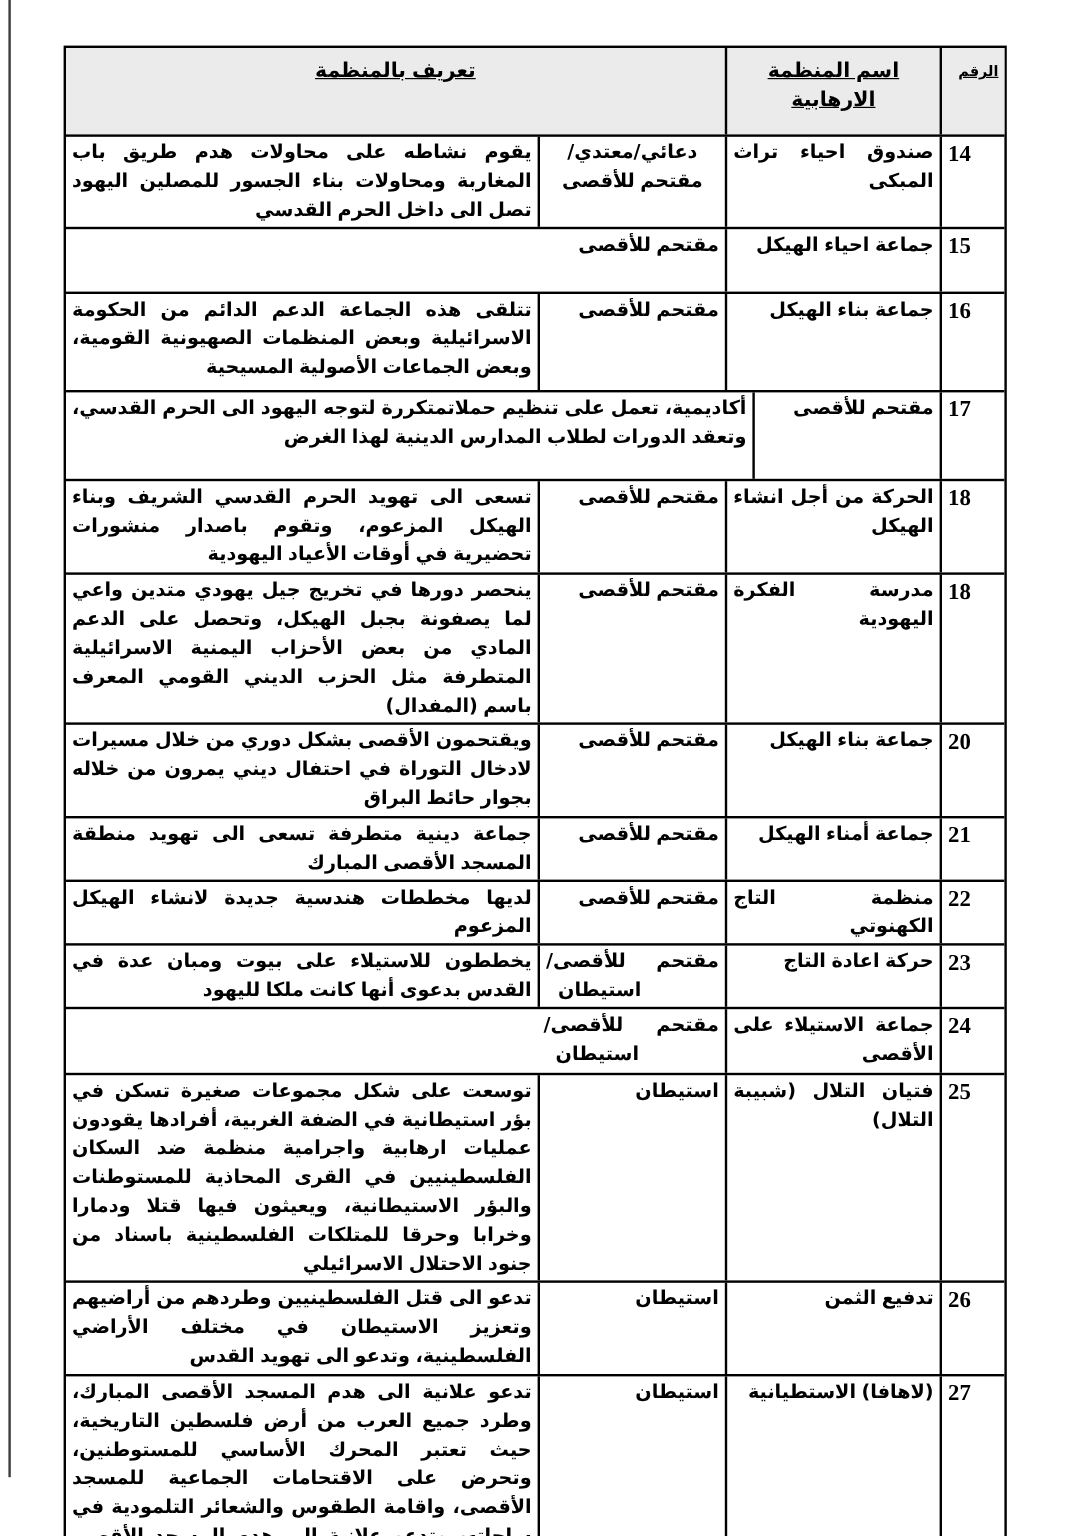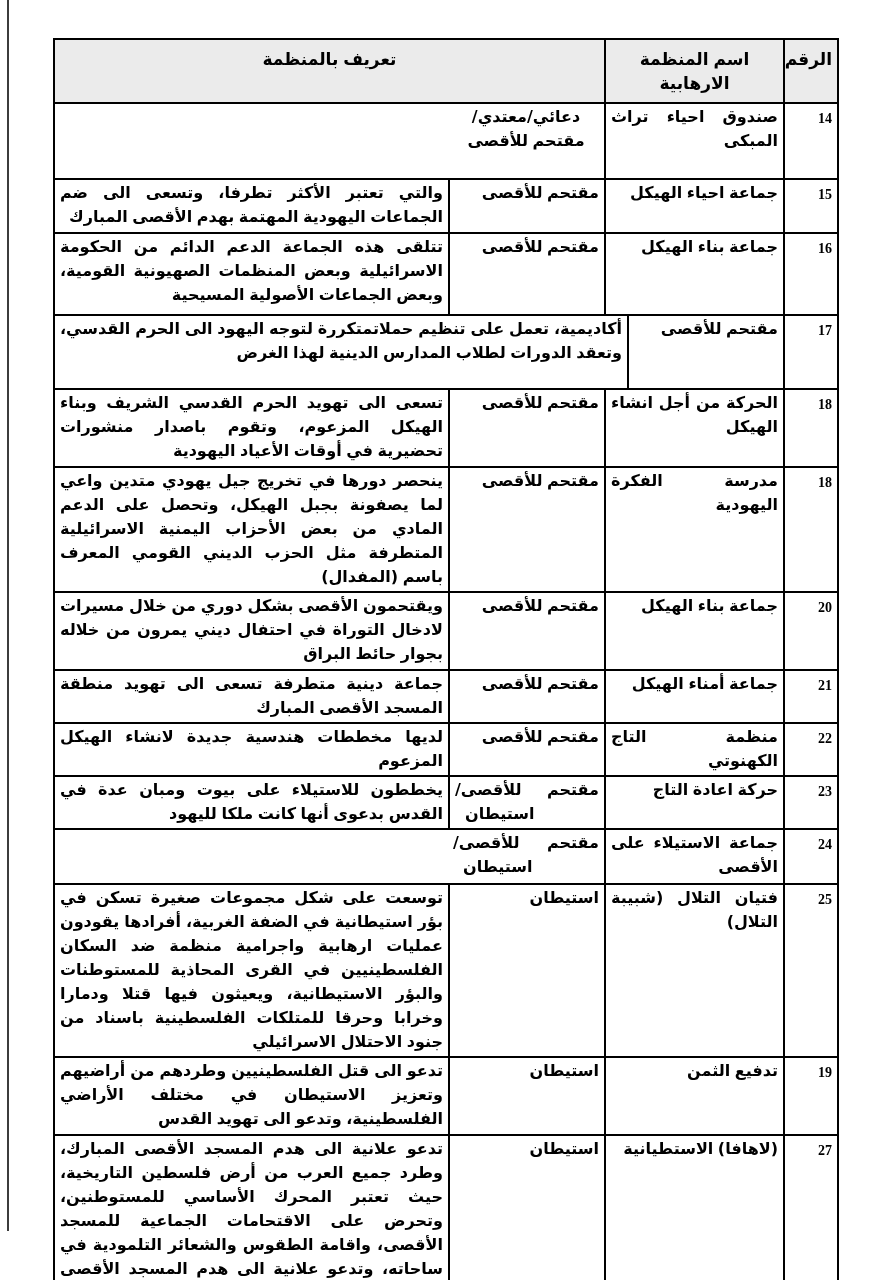--- a/index.html
+++ b/index.html
@@ -38,36 +38,37 @@
   .row + .row { border-top: 2px solid #000; }
   .cell {
     flex: 0 0 auto;
     font-weight: 700;
     font-size: 16px;
     line-height: 24px;
     padding: 1px 5px 2px 5px;
     overflow: hidden;
   }
   .cell:not(:last-child) { border-inline-end: 2px solid #000; }
-  .c-num  { flex-basis: 54px;  text-align: right;
+  .c-num  { flex-basis: 54px;  text-align: left;
             font-family: "Liberation Serif", "DejaVu Serif", serif;
-            font-size: 14px; padding-top: 3px; }
+            font-size: 19px; padding-top: 3px; }
   .c-name { flex-basis: 179px; text-align: justify; text-align-last: auto; word-spacing: -1px; }
   .c-act  { flex-basis: 156px; text-align: right; word-spacing: -1px; }
   .c-def  { flex: 1 1 auto;   text-align: justify; word-spacing: -1px; }
   
   .hdr { background: #ebebeb; }
   .hdr .cell {
     font-size: 17px;
-    padding-top: 7px; padding-bottom: 7px;
+    padding-top: 7px; padding-bottom: 17px;
     min-height: 38px;
     text-align: center;
+    text-decoration: underline;
   }
   .hdr .c-name { text-align: center; }
-  .hdr .c-num  { font-family: "DejaVu Sans", sans-serif; font-size: 17px; text-align: right; padding-top: 7px; }
+  .hdr .c-num  { font-family: "DejaVu Sans", sans-serif; font-size: 12px; text-align: right; padding-top: 7px; }
   
   .act-center { text-align: center; }
   .act-line1 { display: flex; justify-content: space-between; }
   .act-line2 { text-align: left; padding-left: 10px; }
 </style>
 </head>
 <body>
 
 <div id="page">
   <div id="edge-line"></div>
@@ -76,26 +77,26 @@
     <div class="row hdr">
       <div class="cell c-num">الرقم</div>
       <div class="cell c-name">اسم المنظمة الارهابية</div>
       <div class="cell c-def">تعريف بالمنظمة</div>
     </div>
 
   <div class="row" style="min-height: 76px;">
         <div class="cell c-num">14</div>
         <div class="cell c-name">صندوق احياء تراث المبكى</div>
         <div class="cell c-act act-center">دعائي/معتدي/مقتحم للأقصى</div>
+        <div class="cell c-def">يقوم نشاطه على محاولات هدم طريق باب المغاربة ومحاولات بناء الجسور للمصلين اليهود تصل الى داخل الحرم القدسي</div>
       </div>
       <div class="row" style="min-height: 54px;">
         <div class="cell c-num">15</div>
         <div class="cell c-name">جماعة احياء الهيكل</div>
         <div class="cell c-act">مقتحم للأقصى</div>
-        <div class="cell c-def">والتي تعتبر الأكثر تطرفا، وتسعى الى ضم الجماعات اليهودية المهتمة بهدم الأقصى المبارك</div>
       </div>
       <div class="row" style="min-height: 82px;">
         <div class="cell c-num">16</div>
         <div class="cell c-name">جماعة بناء الهيكل</div>
         <div class="cell c-act">مقتحم للأقصى</div>
         <div class="cell c-def">تتلقى هذه الجماعة الدعم الدائم من الحكومة الاسرائيلية وبعض المنظمات الصهيونية القومية، وبعض الجماعات الأصولية المسيحية</div>
       </div>
       <div class="row" style="min-height: 74px;">
         <div class="cell c-num">17</div>
         <div class="cell c-act">مقتحم للأقصى</div>
@@ -154,21 +155,21 @@
           <div class="act-line2">استيطان</div>
         </div>
       </div>
       <div class="row" style="min-height: 152px;">
         <div class="cell c-num">25</div>
         <div class="cell c-name">فتيان التلال (شبيبة التلال)</div>
         <div class="cell c-act">استيطان</div>
         <div class="cell c-def">توسعت على شكل مجموعات صغيرة تسكن في بؤر استيطانية في الضفة الغربية، أفرادها يقودون عمليات ارهابية واجرامية منظمة ضد السكان الفلسطينيين في القرى المحاذية للمستوطنات والبؤر الاستيطانية، ويعيثون فيها قتلا ودمارا وخرابا وحرقا للمتلكات الفلسطينية باسناد من جنود الاحتلال الاسرائيلي</div>
       </div>
       <div class="row" style="min-height: 78px;">
-        <div class="cell c-num">19</div>
+        <div class="cell c-num">26</div>
         <div class="cell c-name">تدفيع الثمن</div>
         <div class="cell c-act">استيطان</div>
         <div class="cell c-def">تدعو الى قتل الفلسطينيين وطردهم من أراضيهم وتعزيز الاستيطان في مختلف الأراضي الفلسطينية، وتدعو الى تهويد القدس</div>
       </div>
       <div class="row" style="min-height: 149px;">
         <div class="cell c-num">27</div>
         <div class="cell c-name">(لاهافا) الاستطيانية</div>
         <div class="cell c-act">استيطان</div>
         <div class="cell c-def">تدعو علانية الى هدم المسجد الأقصى المبارك، وطرد جميع العرب من أرض فلسطين التاريخية، حيث تعتبر المحرك الأساسي للمستوطنين، وتحرض على الاقتحامات الجماعية للمسجد الأقصى، واقامة الطقوس والشعائر التلمودية في ساحاته، وتدعو علانية الى هدم المسجد الأقصى المبارك</div>
       </div>

